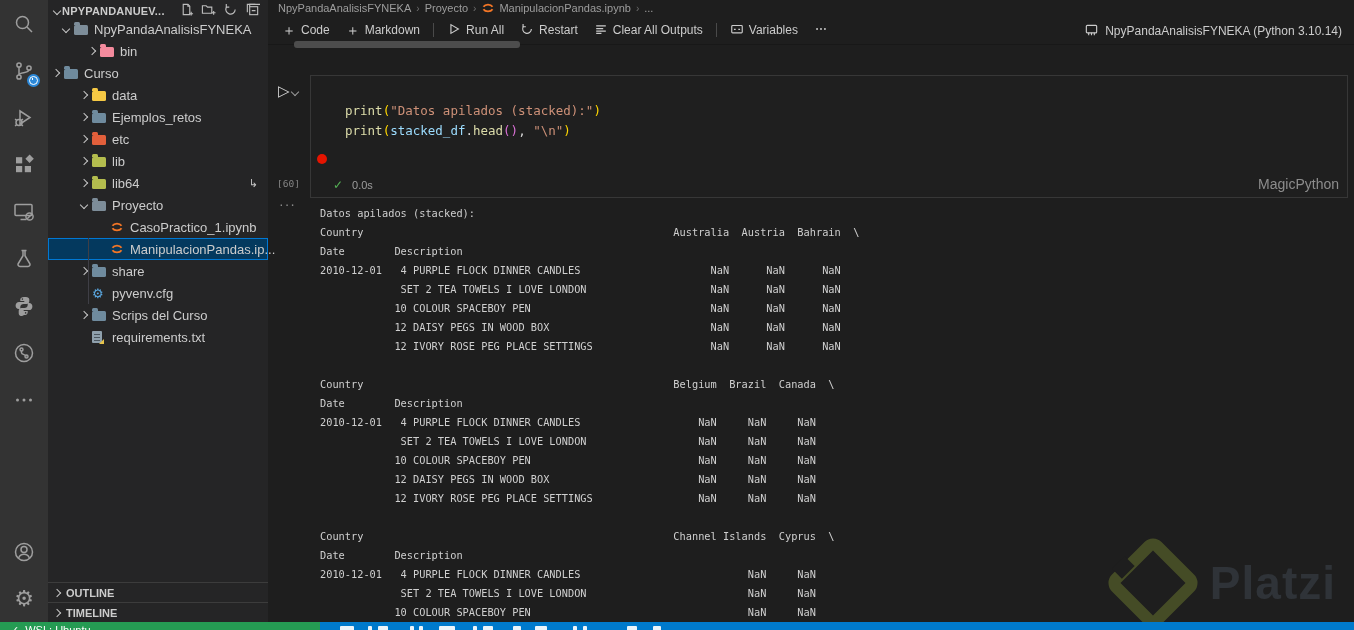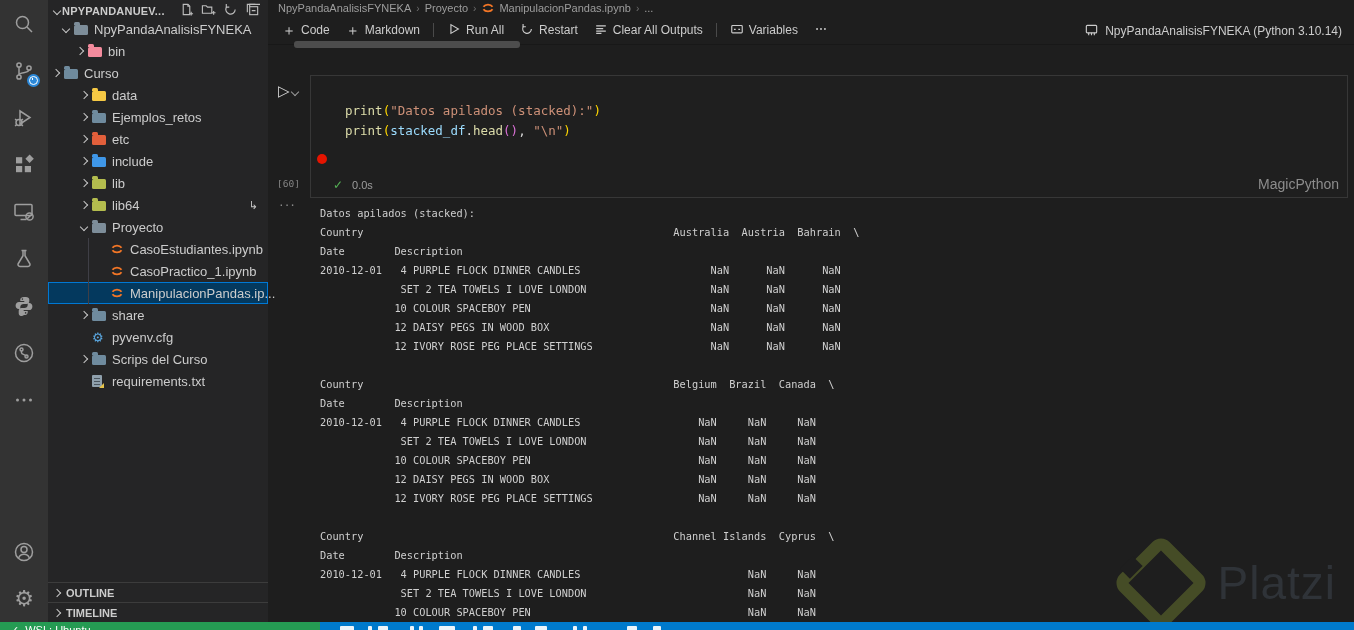--- a/index.html
+++ b/index.html
@@ -87,21 +87,21 @@
   #sb-remote{width:310px;background:#259b53;color:#fff;font-size:11px;display:flex;gap:6px;
     padding:2px 0 0 10px;align-items:flex-start;cursor:pointer;}
   #sb-main{flex:1;background:#007acc;display:flex;align-items:flex-start;padding:4px 0 0 20px;}
   .sb-mark{background:rgba(255,255,255,.92);height:9px;border-radius:1px;display:inline-block;flex:none;}
   
   #watermark{position:absolute;right:18px;bottom:12px;display:flex;align-items:center;gap:22px;
     z-index:2;pointer-events:none;}
   .wm-logo{width:46px;height:46px;border:12px solid #454c26;border-radius:12px;transform:rotate(45deg);
     position:relative;}
   .wm-logo::before{content:"";position:absolute;left:-16px;top:24px;width:14px;height:18px;background:#1e1e1e;}
-  .wm-text{font-size:46px;color:#2f3338;font-weight:400;letter-spacing:1px;}
+  .wm-text{font-size:46px;color:#2f3338;font-weight:700;letter-spacing:1px;}
   .jup-icon{display:inline-block;}
 </style>
 </head>
 <body>
 
 <div id="activitybar">
     <div class="ab-item">
       <svg viewBox="0 0 24 24">
         <circle cx="10.5" cy="10.5" r="6"></circle>
         <path d="M15 15l5 5"></path>
@@ -209,21 +209,21 @@
   <div id="tree">
       <div class="trow" style="padding-left: 10px;">
         <span class="cslot">
           <span class="chev open"></span>
         </span>
         <span class="islot">
           <span class="f-icon" style="--fc:#7d8d99"></span>
         </span>
         <span>NpyPandaAnalisisFYNEKA</span>
       </div>
-      <div class="trow" style="padding-left: 24px;">
+      <div class="trow" style="padding-left: 36px;">
         <span class="cslot">
           <span class="chev"></span>
         </span>
         <span class="islot">
           <span class="f-icon" style="--fc:#f48b9d"></span>
         </span>
         <span>bin</span>
       </div>
       <div class="trow" style="">
         <span class="cslot">
@@ -253,29 +253,20 @@
         <span>Ejemplos_retos</span>
       </div>
       <div class="trow" style="padding-left: 28px;">
         <span class="cslot">
           <span class="chev"></span>
         </span>
         <span class="islot">
           <span class="f-icon" style="--fc:#e25f3b"></span>
         </span>
         <span>etc</span>
-      </div>
-      <div class="trow" style="padding-left: 28px;">
-        <span class="cslot">
-          <span class="chev"></span>
-        </span>
-        <span class="islot">
-          <span class="f-icon" style="--fc:#3f97e8"></span>
-        </span>
-        <span>include</span>
       </div>
       <div class="trow" style="padding-left: 28px;">
         <span class="cslot">
           <span class="chev"></span>
         </span>
         <span class="islot">
           <span class="f-icon" style="--fc:#b4bd4e"></span>
         </span>
         <span>lib</span>
       </div>
@@ -290,30 +281,20 @@
         <span class="symlink">↳</span>
       </div>
       <div class="trow" style="padding-left: 28px;">
         <span class="cslot">
           <span class="chev open"></span>
         </span>
         <span class="islot">
           <span class="f-icon" style="--fc:#7d8d99"></span>
         </span>
         <span>Proyecto</span>
-      </div>
-      <div class="trow" style="padding-left: 46px;">
-        <span class="cslot"></span>
-        <span class="islot">
-          <svg class="jup-icon" width="14" height="14" viewBox="0 0 16 16">
-            <path d="M2.8 6.6C5 3.4 11 3.4 13.2 6.6" stroke="#f37626" stroke-width="2.1" fill="none"></path>
-            <path d="M2.8 9.4C5 12.6 11 12.6 13.2 9.4" stroke="#f37626" stroke-width="2.1" fill="none"></path>
-          </svg>
-        </span>
-        <span>CasoEstudiantes.ipynb</span>
       </div>
       <div class="trow" style="padding-left: 46px;">
         <span class="cslot"></span>
         <span class="islot">
           <svg class="jup-icon" width="14" height="14" viewBox="0 0 16 16">
             <path d="M2.8 6.6C5 3.4 11 3.4 13.2 6.6" stroke="#f37626" stroke-width="2.1" fill="none"></path>
             <path d="M2.8 9.4C5 12.6 11 12.6 13.2 9.4" stroke="#f37626" stroke-width="2.1" fill="none"></path>
           </svg>
         </span>
         <span>CasoPractico_1.ipynb</span>

